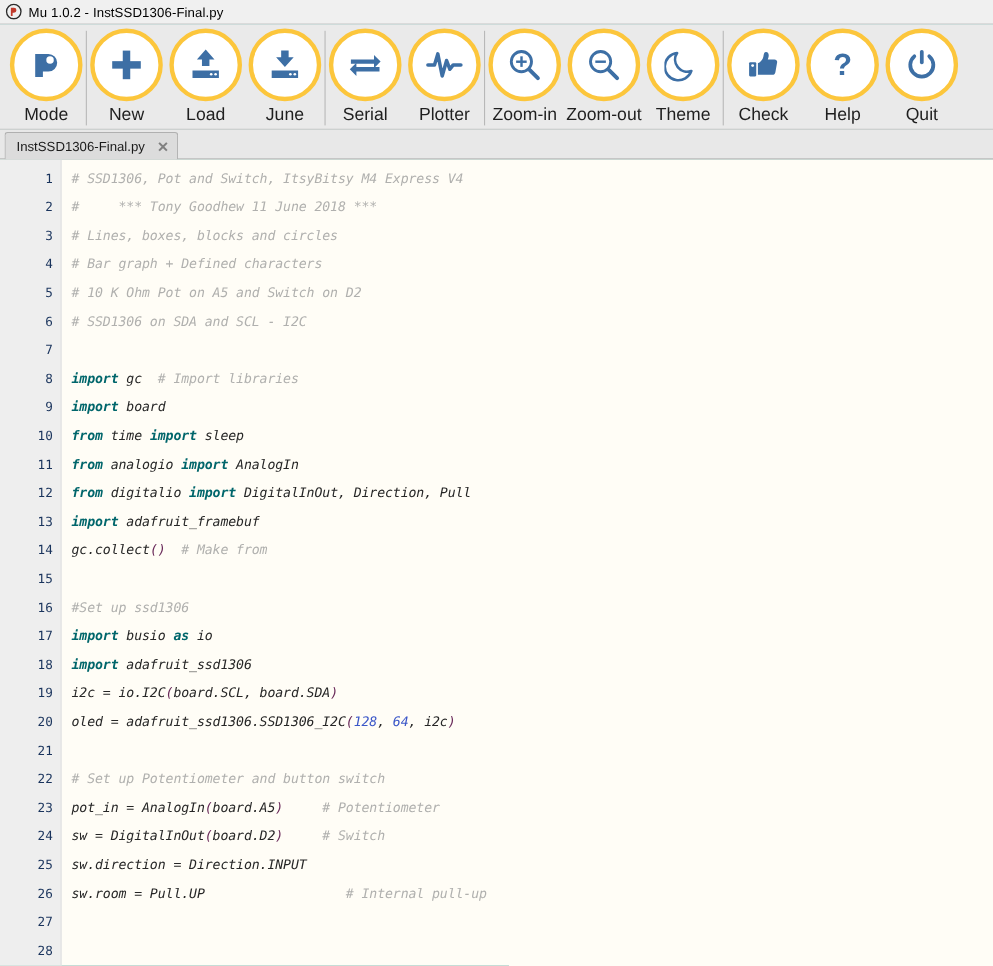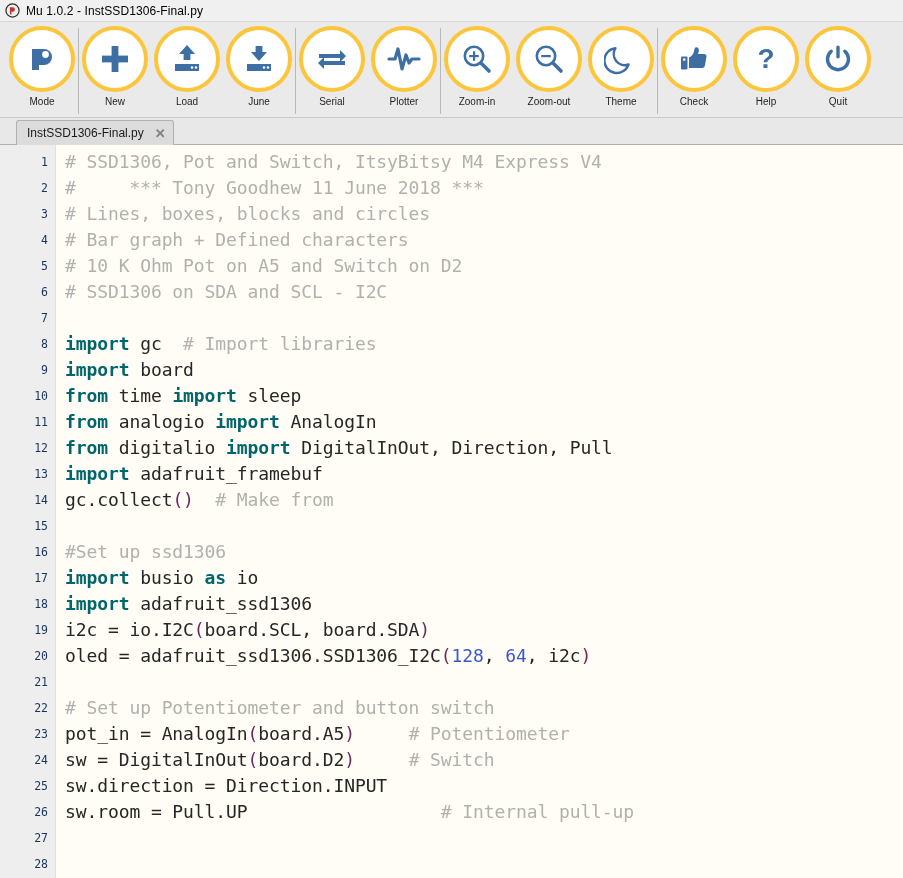--- a/index.html
+++ b/index.html
@@ -69,21 +69,21 @@
     background: #ffffff;
     border: 4px solid #fcc63c;
     box-sizing: border-box;
     display: flex;
     align-items: center;
     justify-content: center;
     margin-top: 1px;
   }
   .tb-ring svg { display: block; }
   .tb-label {
-    font-size: 10px;
+    font-size: 16px;
     color: #1f1f1f;
     margin-top: 4px;
     white-space: nowrap;
   }
   .tb-sep {
     width: 1px;
     height: 86px;
     background: #b8b8b8;
     margin: 3px 0 0 0;
     flex: 0 0 auto;
@@ -111,21 +111,21 @@
   .tab {
     height: 25px;
     background: #dcdcdc;
     border: 1px solid #b0b0b0;
     border-bottom: none;
     border-top-left-radius: 3px;
     border-top-right-radius: 3px;
     display: flex;
     align-items: center;
     padding: 0 7px 0 10px;
-    margin-left: 16px;
+    margin-left: 4px;
     box-sizing: border-box;
     cursor: pointer;
     position: relative;
     z-index: 2;
   }
   .tab-label {
     font-size: 12px;
     color: #1a1a1a;
     white-space: nowrap;
   }
@@ -168,24 +168,25 @@
     flex: 1 1 auto;
     padding-top: 4px;
     padding-left: 9px;
     box-sizing: border-box;
     overflow: hidden;
   }
   .code .cl {
     height: 26px;
     line-height: 26px;
     font-family: "DejaVu Sans Mono", monospace;
-    font-size: 18px;
+    font-size: 12px;
     white-space: pre;
     color: #262626;
     letter-spacing: -0.1px;
+    font-style: italic;
   }
   .tok-com { color: #b0b0ae; }
   .tok-kw  { color: #00666b; font-weight: bold; }
   .tok-num { color: #3b57c8; }
   .tok-par { color: #6a2a5a; }
   .tok-pln { color: #262626; }
 </style>
 </head>
 <body>
 

